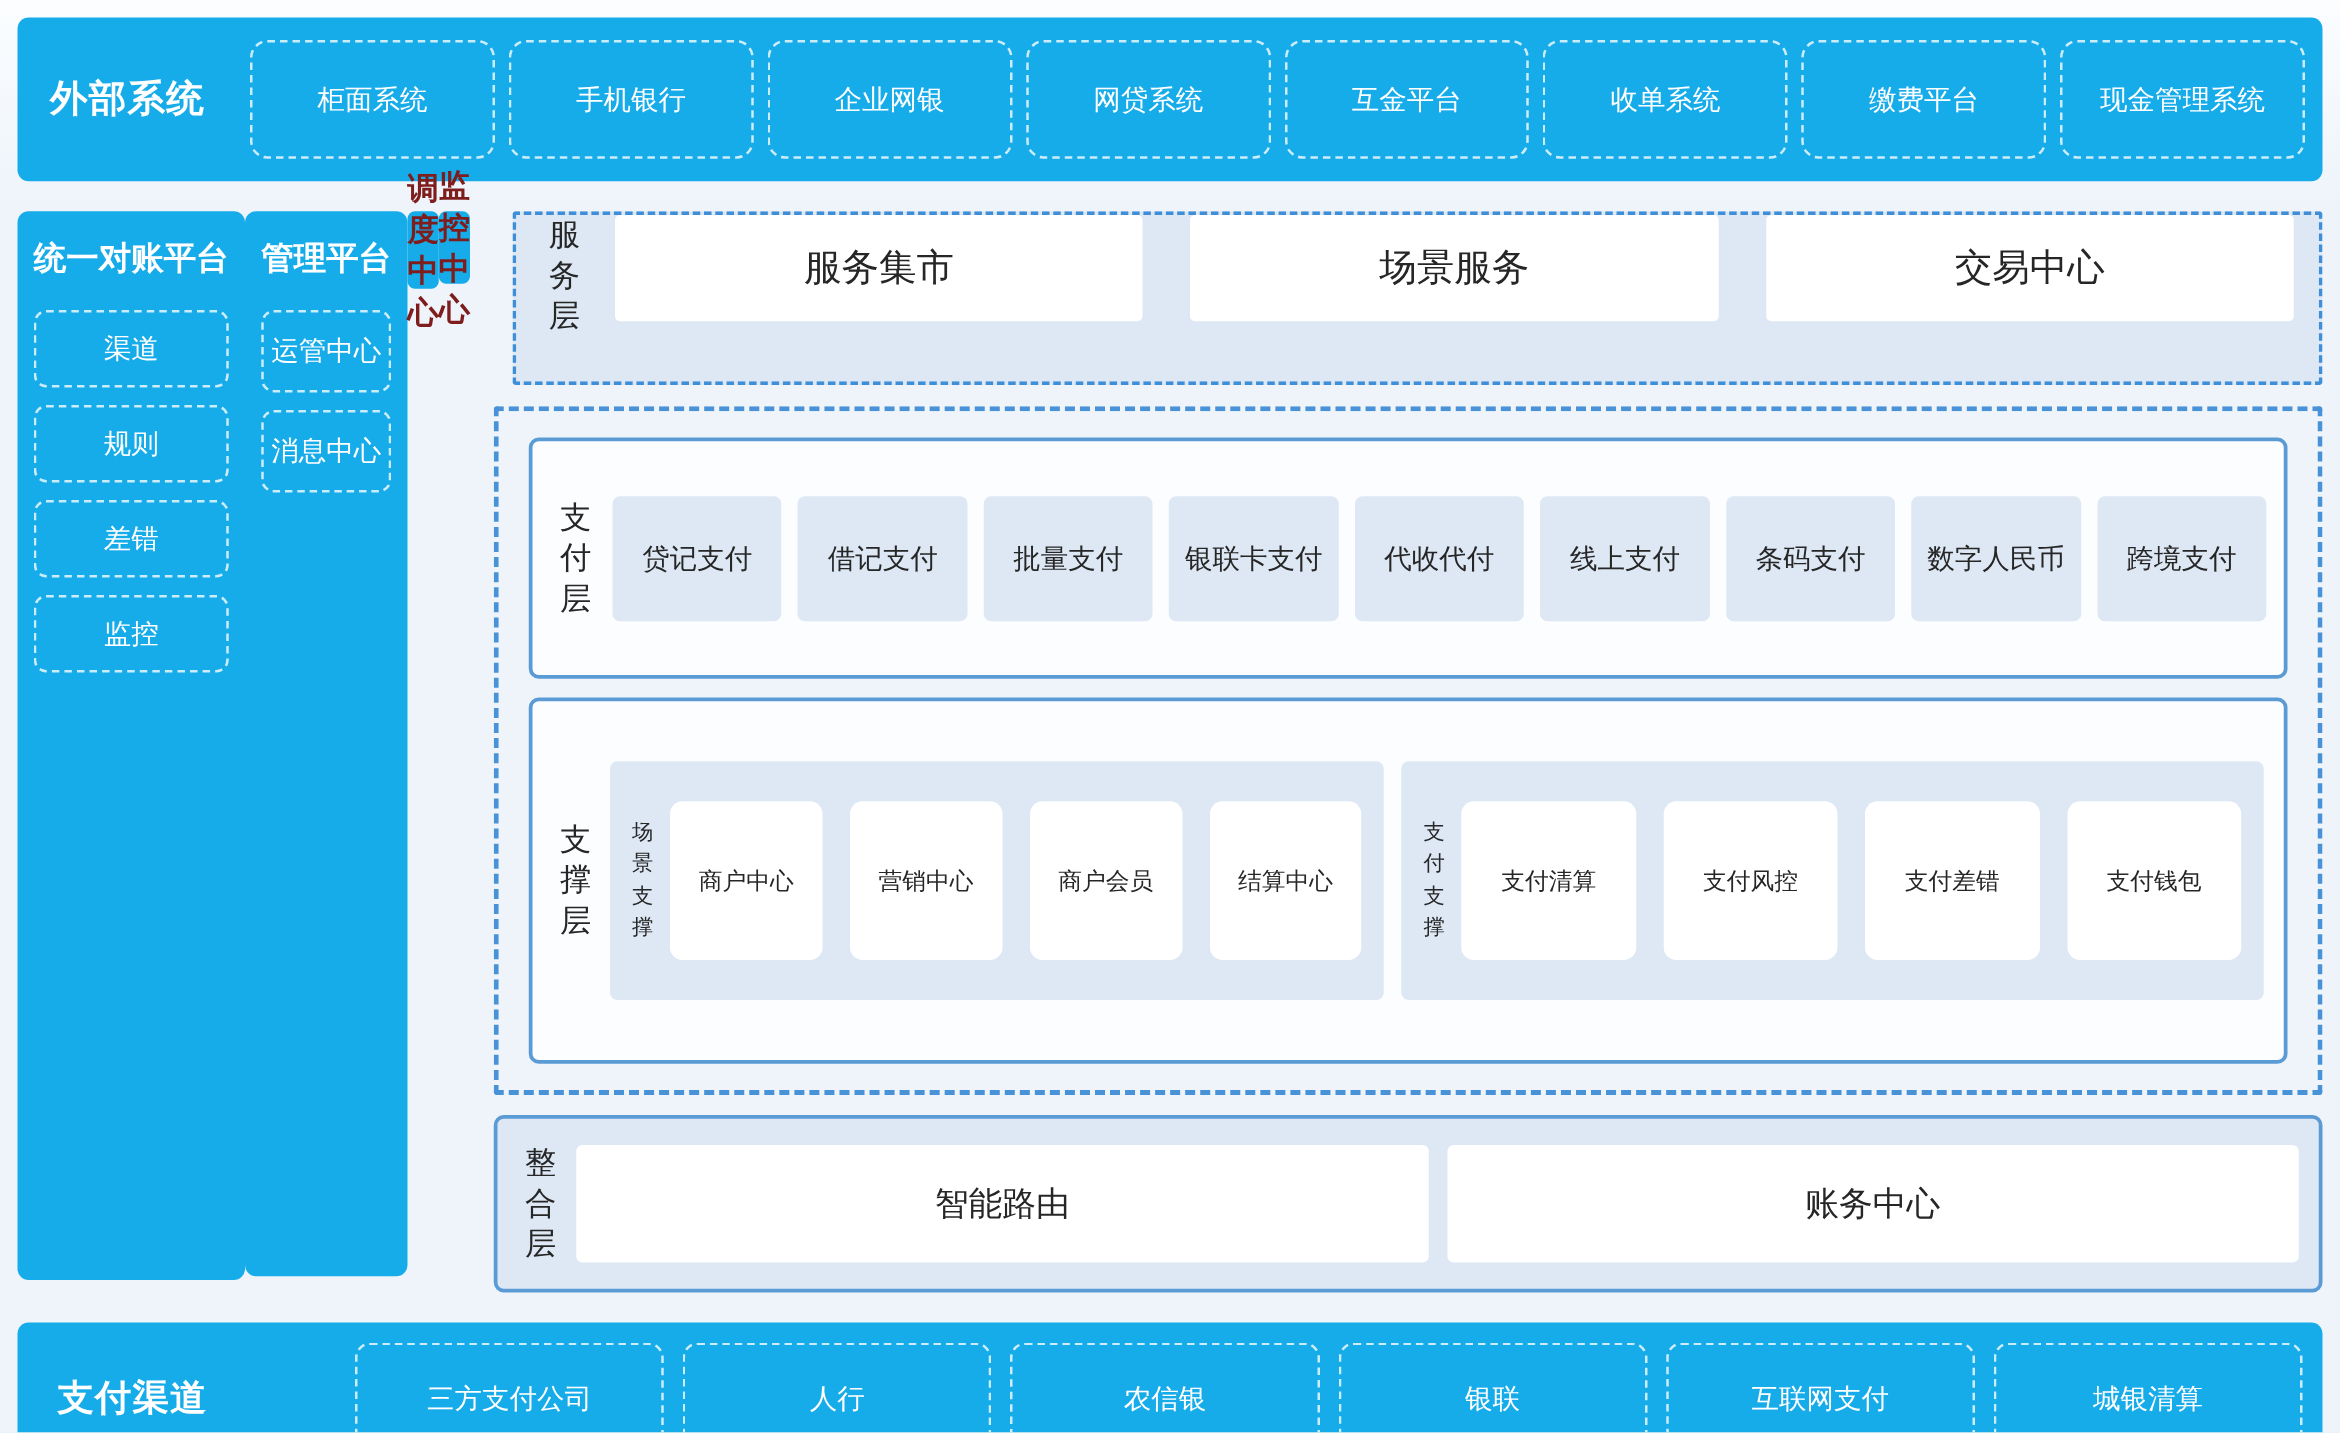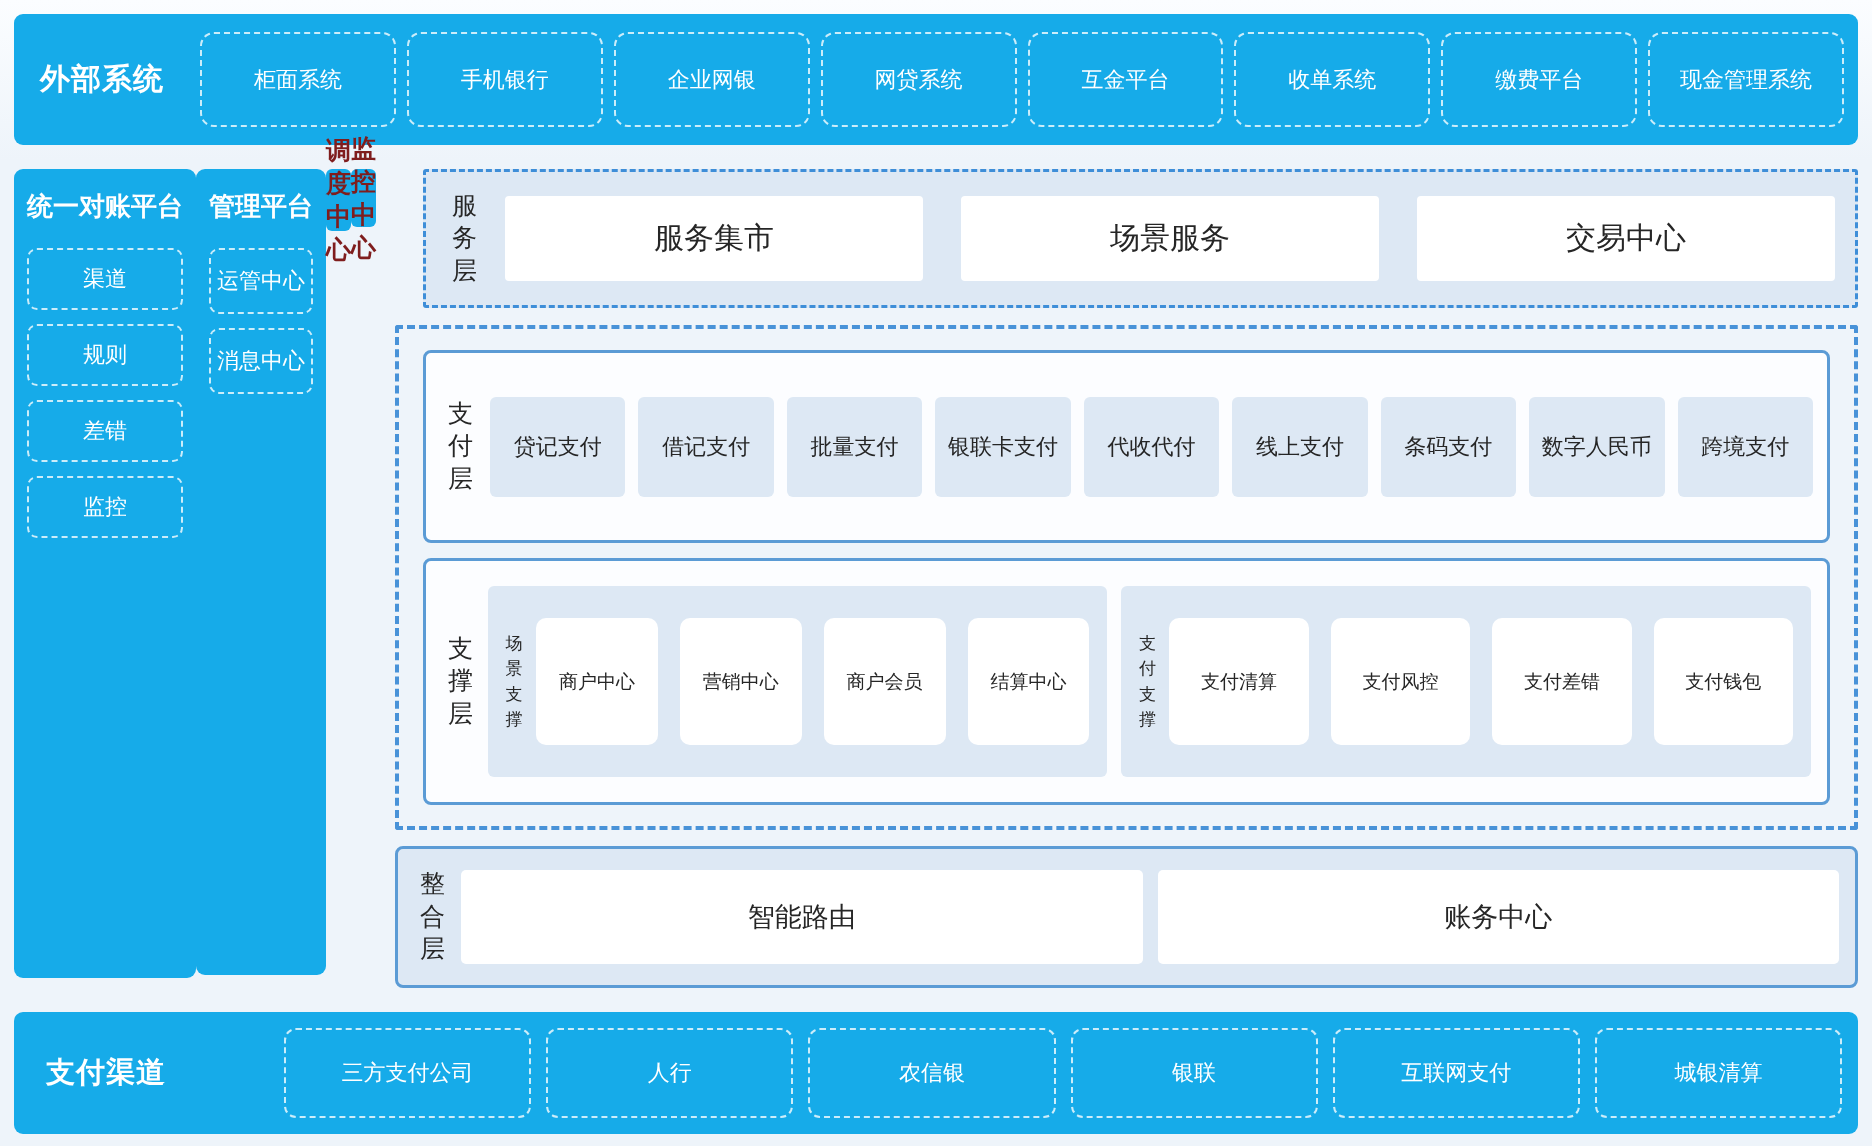--- a/index.html
+++ b/index.html
@@ -43,37 +43,37 @@
   .block-monitor { height:58px; }
   
   .main { flex:1; display:flex; flex-direction:column; }
   .vlabel {
     flex:0 0 auto; width:29px; line-height:1.3; text-align:center;
     word-break:break-all; font-size:25px; color:#262626; font-weight:500;
   }
   .vlabel.small { width:20px; font-size:17px; line-height:1.5; font-weight:400; }
   .white-box { background:#ffffff; display:flex; align-items:center; justify-content:center; white-space:nowrap; }
   .service-layer {
-    margin-left:28px; height:139px; border:3px dashed #3e8ed8; border-radius:3px;
-    background:#dde8f4; display:flex; align-items:center; padding:0 20px 0 24px; margin-bottom:17px;
+    margin-left:15px; height:139px; border:3px dashed #3e8ed8; border-radius:3px;
+    background:#dde8f4; display:flex; padding:0 20px 0 24px; margin-bottom:17px;
   }
   .service-boxes { flex:1; display:flex; gap:38px; margin-left:26px; height:85px; }
   .service-box { flex:1; border-radius:4px; font-size:30px; }
   .dashed-wrap {
     border:4px dashed #4892d8; border-radius:3px; padding:21px 24px;
     display:flex; flex-direction:column; gap:15px; margin-bottom:16px;
   }
   .solid-panel { border:3px solid #5b9bd5; border-radius:8px; background:#fcfdff; display:flex; align-items:center; }
   .payment { height:193px; padding:0 14px 0 20px; }
   .payment-items { flex:1; display:flex; gap:13px; margin-left:15px; height:100px; }
   .panel-box {
     flex:1; background:#dde8f4; border-radius:6px; font-size:22px;
     display:flex; align-items:center; justify-content:center; white-space:nowrap;
   }
-  .support { height:247px; padding:0 16px 0 20px; }
+  .support { height:293px; padding:0 16px 0 20px; }
   .groups { flex:1; display:flex; gap:14px; margin-left:13px; height:191px; }
   .group { flex:1; background:#dde8f4; border-radius:6px; display:flex; align-items:center; padding:0 18px 0 16px; }
   .group-pay { flex:1.12; }
   .group-items { flex:1; display:flex; gap:22px; margin-left:12px; height:127px; }
   .group-box { flex:1; border-radius:10px; font-size:19px; }
   .integration { height:142px; background:#dde8f4; padding:0 16px 0 20px; }
   .integration-boxes { flex:1; display:flex; gap:15px; margin-left:14px; height:94px; }
   .integration-box { flex:1; border-radius:5px; font-size:27px; }
 </style>
 </head>

